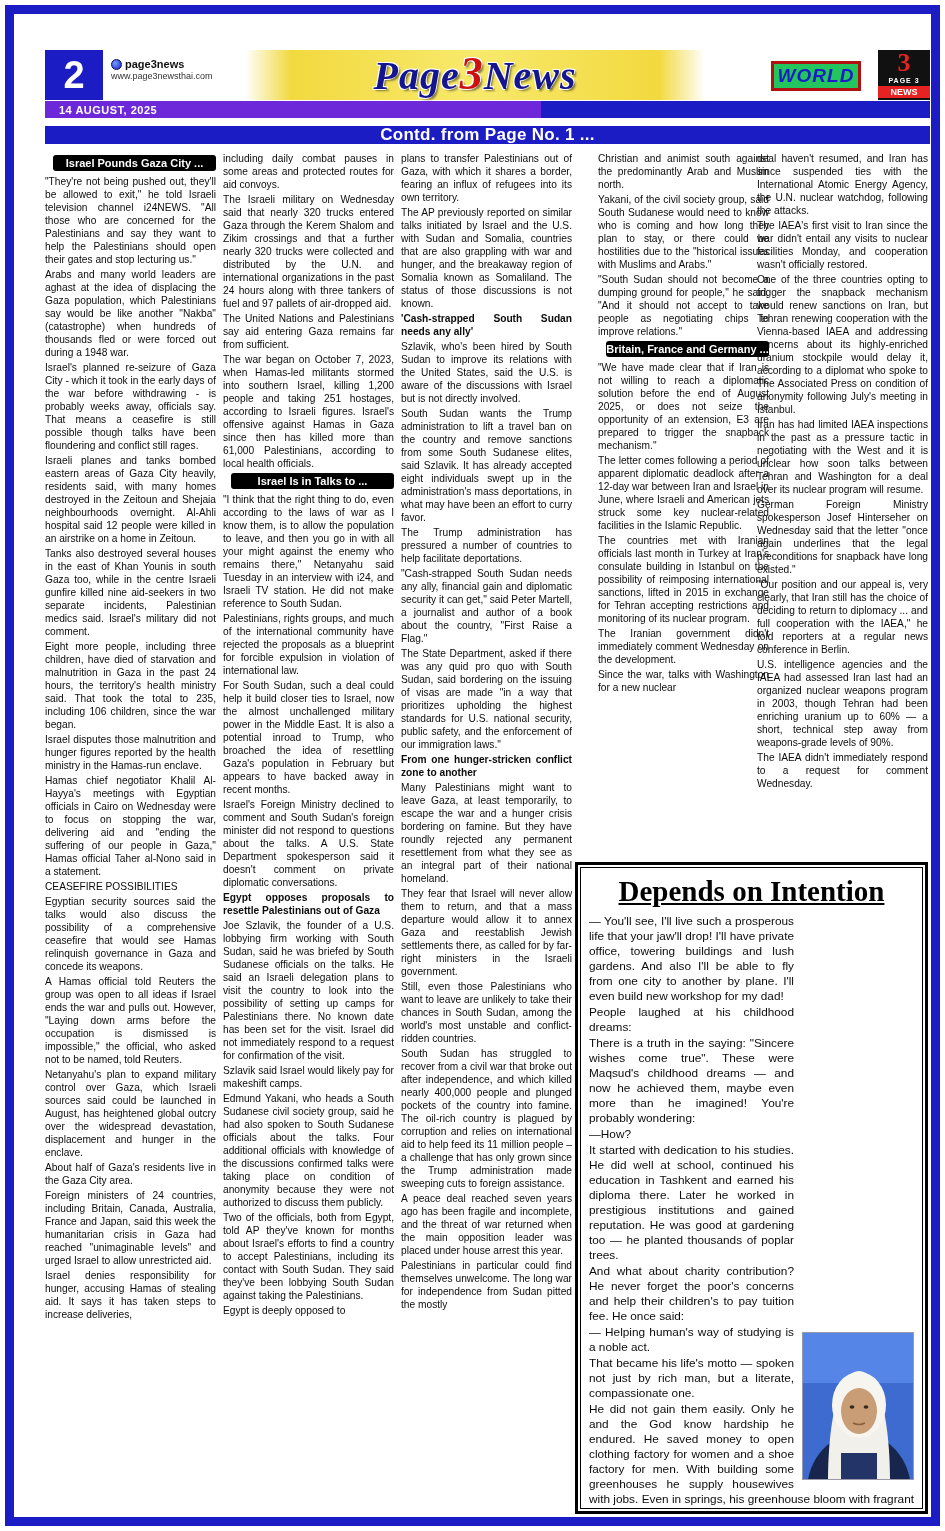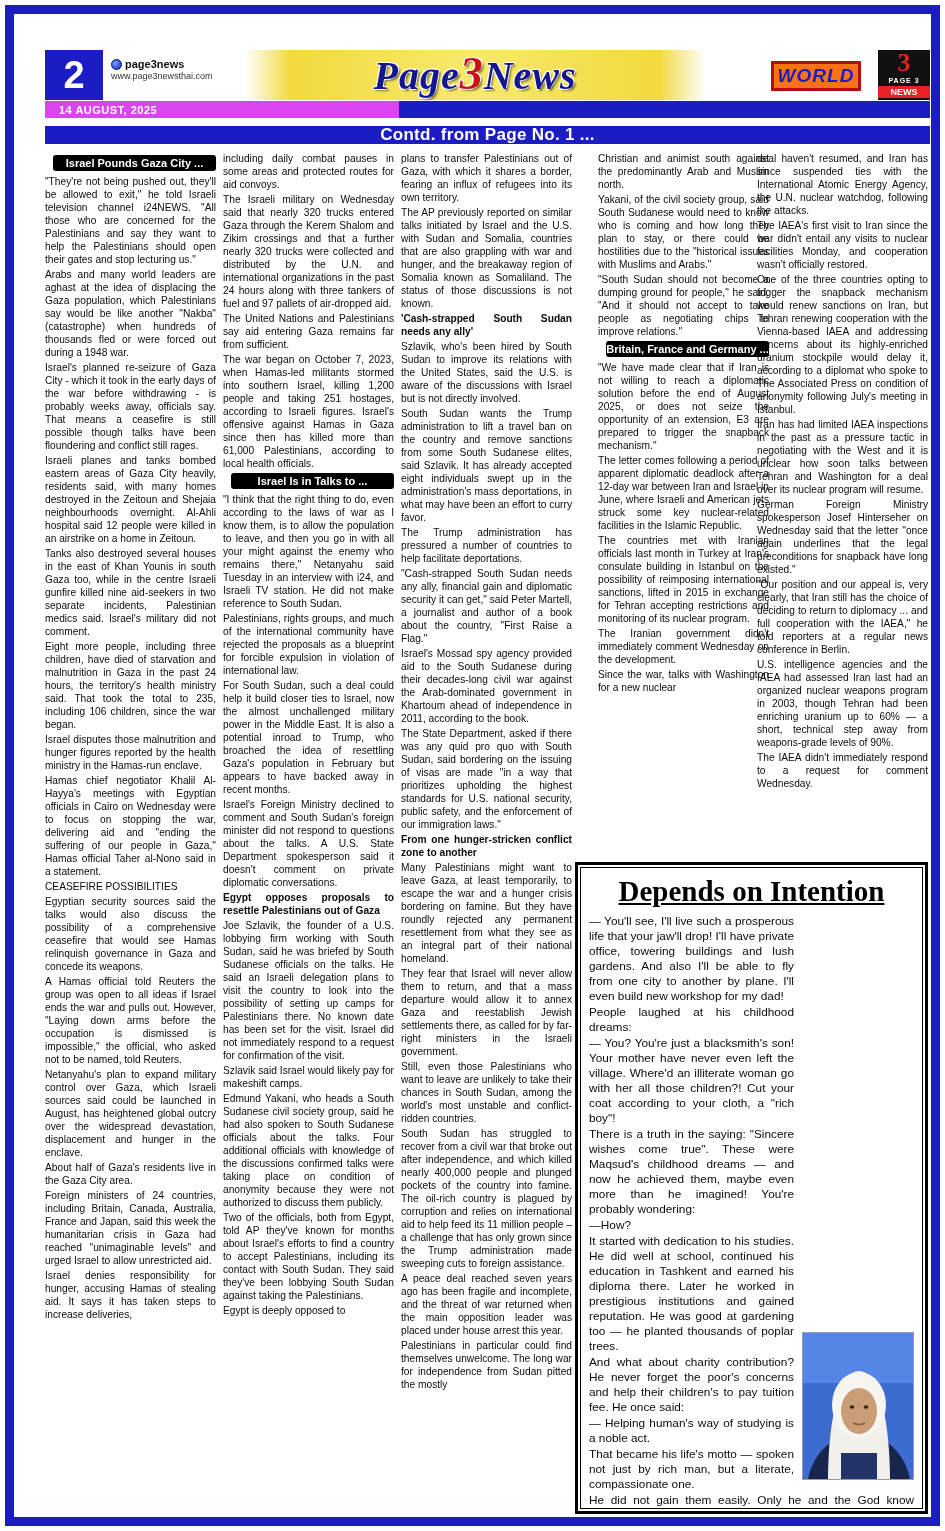--- a/index.html
+++ b/index.html
@@ -30,33 +30,33 @@
   }
   .masthead {
     font-family:"Liberation Serif", serif; font-weight:bold; font-style:italic;
     font-size:40px; line-height:46px; color:#15158e; letter-spacing:1px;
     text-shadow:-1px -1px 0 #fff, 1px -1px 0 #fff, -1px 1px 0 #fff, 2px 2px 2px rgba(40,40,40,.55);
     white-space:nowrap;
   }
   .masthead .m3 {color:#cc1111; font-size:46px;}
   .world {
     position:absolute; left:726px; top:11px; width:90px; height:30px;
-    background:#f97316; border:3px solid #b01010; color:#1b1cc4;
+    background:#22c55e; border:3px solid #b01010; color:#1b1cc4;
     font-weight:bold; font-style:italic; font-size:19px;
     display:flex; align-items:center; justify-content:center; letter-spacing:1px;
   }
   .logo3 {position:absolute; left:833px; top:0; width:52px; height:50px; background:#111; overflow:hidden; text-align:center;}
   .logo3-num {color:#e62222; font-size:26px; font-weight:bold; line-height:26px; font-family:"Liberation Serif",serif;}
   .logo3-page {color:#fff; font-size:7px; font-weight:bold; letter-spacing:1px; line-height:9px;}
   .logo3-news {background:#e62222; color:#fff; font-size:9px; font-weight:bold; line-height:12px; margin-top:1px;}
 
   
   .datebar {position:absolute; left:45px; top:101px; width:885px; height:17px; background:#1b1cc4; display:flex;}
   .datebar-black {
-    width:354px; background:#d946ef; color:#fff; font-size:11px; font-weight:bold;
+    width:496px; background:#6d28d9; color:#fff; font-size:11px; font-weight:bold;
     display:flex; align-items:center; padding-left:14px; letter-spacing:.5px;
   }
   .contdbar {
     position:absolute; left:45px; top:126px; width:885px; height:18px; background:#1b1cc4;
     color:#fff; font-size:17px; font-weight:bold; display:flex; align-items:center; justify-content:center;
     letter-spacing:.3px;
   }
 
   
   .col {
@@ -166,21 +166,20 @@
       <p class="body-p">Egypt is deeply opposed to</p>
     </div>
   <div class="col col3">
       <p class="body-p">plans to transfer Palestinians out of Gaza, with which it shares a border, fearing an influx of refugees into its own territory.</p>
       <p class="body-p">The AP previously reported on similar talks initiated by Israel and the U.S. with Sudan and Somalia, countries that are also grappling with war and hunger, and the breakaway region of Somalia known as Somaliland. The status of those discussions is not known.</p>
       <p class="body-p bold">'Cash-strapped South Sudan needs any ally'</p>
       <p class="body-p">Szlavik, who's been hired by South Sudan to improve its relations with the United States, said the U.S. is aware of the discussions with Israel but is not directly involved.</p>
       <p class="body-p">South Sudan wants the Trump administration to lift a travel ban on the country and remove sanctions from some South Sudanese elites, said Szlavik. It has already accepted eight individuals swept up in the administration's mass deportations, in what may have been an effort to curry favor.</p>
       <p class="body-p">The Trump administration has pressured a number of countries to help facilitate deportations.</p>
       <p class="body-p">"Cash-strapped South Sudan needs any ally, financial gain and diplomatic security it can get," said Peter Martell, a journalist and author of a book about the country, "First Raise a Flag."</p>
-      <p class="body-p">Israel's Mossad spy agency provided aid to the South Sudanese during their decades-long civil war against the Arab-dominated government in Khartoum ahead of independence in 2011, according to the book.</p>
       <p class="body-p">The State Department, asked if there was any quid pro quo with South Sudan, said bordering on the issuing of visas are made "in a way that prioritizes upholding the highest standards for U.S. national security, public safety, and the enforcement of our immigration laws."</p>
       <p class="body-p bold">From one hunger-stricken conflict zone to another</p>
       <p class="body-p">Many Palestinians might want to leave Gaza, at least temporarily, to escape the war and a hunger crisis bordering on famine. But they have roundly rejected any permanent resettlement from what they see as an integral part of their national homeland.</p>
       <p class="body-p">They fear that Israel will never allow them to return, and that a mass departure would allow it to annex Gaza and reestablish Jewish settlements there, as called for by far-right ministers in the Israeli government.</p>
       <p class="body-p">Still, even those Palestinians who want to leave are unlikely to take their chances in South Sudan, among the world's most unstable and conflict-ridden countries.</p>
       <p class="body-p">South Sudan has struggled to recover from a civil war that broke out after independence, and which killed nearly 400,000 people and plunged pockets of the country into famine. The oil-rich country is plagued by corruption and relies on international aid to help feed its 11 million people – a challenge that has only grown since the Trump administration made sweeping cuts to foreign assistance.</p>
       <p class="body-p">A peace deal reached seven years ago has been fragile and incomplete, and the threat of war returned when the main opposition leader was placed under house arrest this year.</p>
       <p class="body-p">Palestinians in particular could find themselves unwelcome. The long war for independence from Sudan pitted the mostly</p>
     </div>
   <div class="col col4">
@@ -218,21 +217,20 @@
             <ellipse cx="56" cy="72" rx="27" ry="33" fill="#f7f5ef"></ellipse>
             <ellipse cx="56" cy="78" rx="18" ry="23" fill="#c99e76"></ellipse>
             <ellipse cx="49" cy="74" rx="2.4" ry="1.8" fill="#3a2a1c"></ellipse>
             <ellipse cx="63" cy="74" rx="2.4" ry="1.8" fill="#3a2a1c"></ellipse>
             <path d="M50 90 Q56 93 62 90" stroke="#8a5f3e" stroke-width="1.5" fill="none"></path>
             <path d="M38 120 L74 120 L74 148 L38 148 Z" fill="#223468"></path>
           </svg>
         </div>
       <p class="body-p">— You'll see, I'll live such a prosperous life that your jaw'll drop! I'll have private office, towering buildings and lush gardens. And also I'll be able to fly from one city to another by plane. I'll even build new workshop for my dad!</p>
           <p class="body-p">People laughed at his childhood dreams:</p>
-          <p class="body-p">— You? You're just a blacksmith's son! Your mother have never even left the village. Where'd an illiterate woman go with her all those children?! Cut your coat according to your cloth, a "rich boy"!</p>
           <p class="body-p">There is a truth in the saying: "Sincere wishes come true". These were Maqsud's childhood dreams — and now he achieved them, maybe even more than he imagined! You're probably wondering:</p>
           <p class="body-p">—How?</p>
           <p class="body-p">It started with dedication to his studies. He did well at school, continued his education in Tashkent and earned his diploma there. Later he worked in prestigious institutions and gained reputation. He was good at gardening too — he planted thousands of poplar trees.</p>
           <p class="body-p">And what about charity contribution? He never forget the poor's concerns and help their children's to pay tuition fee. He once said:</p>
           <p class="body-p">— Helping human's way of studying is a noble act.</p>
           <p class="body-p">That became his life's motto — spoken not just by rich man, but a literate, compassionate one.</p>
           <p class="body-p">He did not gain them easily. Only he and the God know hardship he endured. He saved money to open clothing factory for women and a shoe factory for men. With building some greenhouses he supply housewives with jobs. Even in springs, his greenhouse bloom with fragrant mints, tomatoes, lemon and herbs. He never stop learning, exploring, getting experience, working hard. He even took her parents on pilgrimage to Mecca. When he handed a microphone at the public events, he proudly praised the "country of dreams" and co-opportunities to determined youth.</p>
         </div>
     </div>
   </div>

